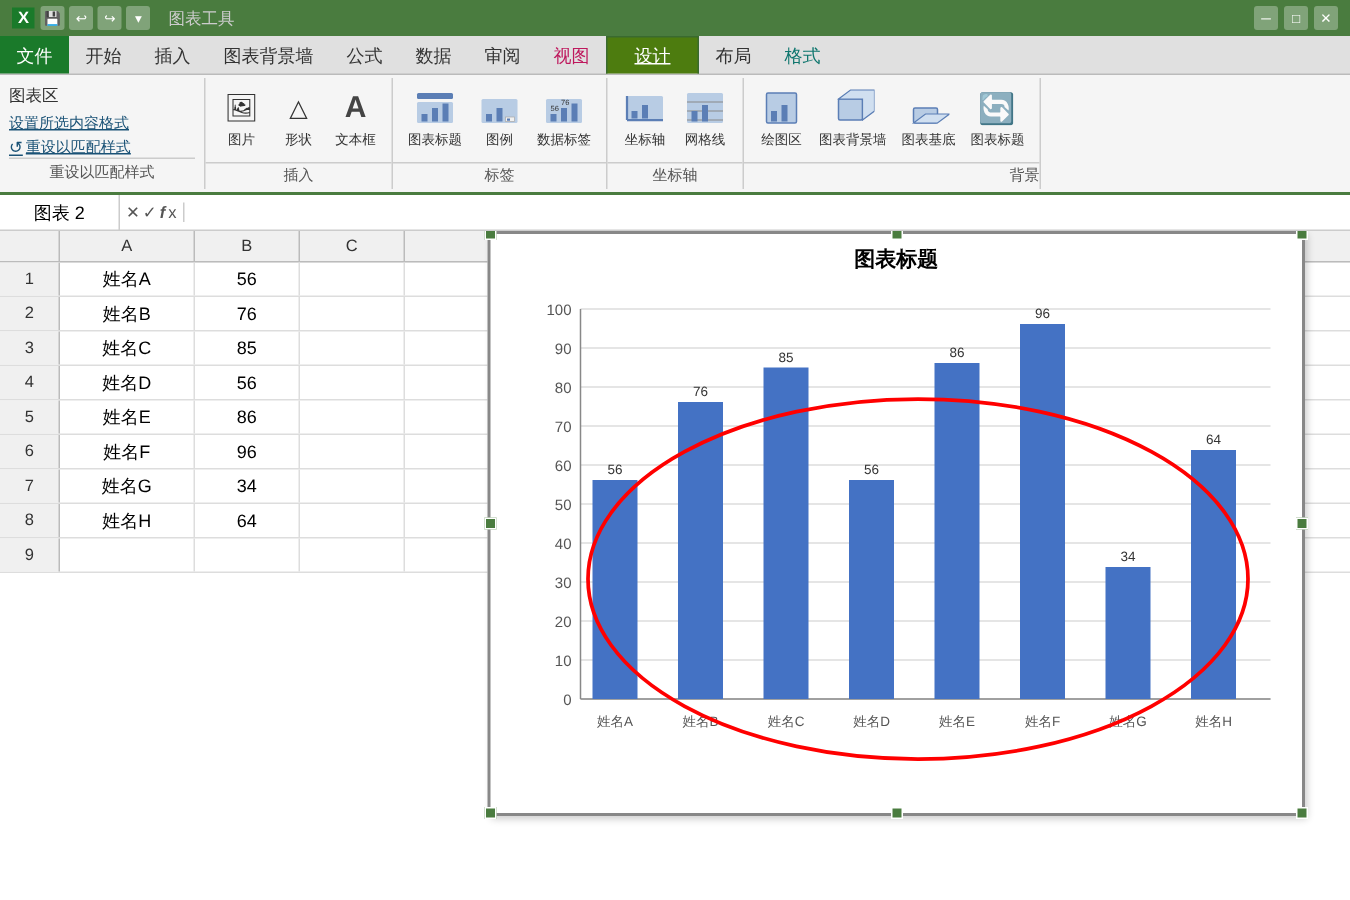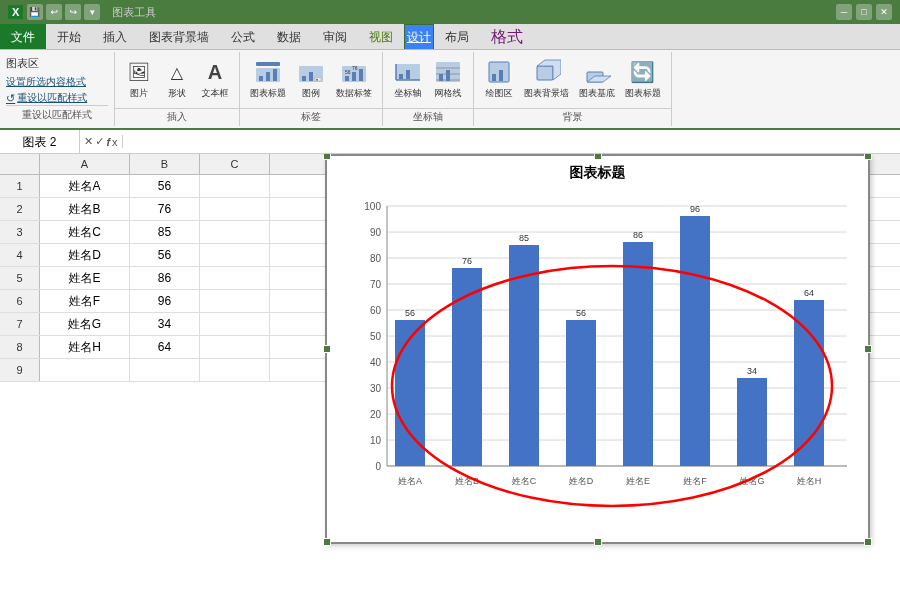--- a/index.html
+++ b/index.html
@@ -209,29 +209,29 @@
   </div>
 
   <div id="ribbon-tabs" style="display:flex; background:#e0e0e0; border-bottom:1px solid #bbb; height:26px;">
     <div class="ribbon-tab" style="background:#1a7a2a;color:white;padding:4px 10px;font-size:12px;display:flex;align-items:center;">文件</div>
     <div class="ribbon-tab" style="padding:4px 10px;font-size:12px;display:flex;align-items:center;color:#333;">开始</div>
     <div class="ribbon-tab" style="padding:4px 10px;font-size:12px;display:flex;align-items:center;color:#333;">插入</div>
     <div class="ribbon-tab" style="padding:4px 10px;font-size:12px;display:flex;align-items:center;color:#333;">图表背景墙</div>
     <div class="ribbon-tab" style="padding:4px 10px;font-size:12px;display:flex;align-items:center;color:#333;">公式</div>
     <div class="ribbon-tab" style="padding:4px 10px;font-size:12px;display:flex;align-items:center;color:#333;">数据</div>
     <div class="ribbon-tab" style="padding:4px 10px;font-size:12px;display:flex;align-items:center;color:#333;">审阅</div>
-    <div class="ribbon-tab" style="padding:4px 10px;font-size:12px;display:flex;align-items:center;color:#4d7c0f;">视图</div>
-    <div class="ribbon-tab active" style="padding:4px 2px;font-size:12px;display:flex;align-items:center;background:#3b82f6;color:white;text-decoration:underline;">设计</div>
+    <div class="ribbon-tab" style="padding:4px 10px;font-size:12px;display:flex;align-items:center;color:#be185d;">视图</div>
+    <div class="ribbon-tab active" style="padding:4px 18px;font-size:12px;display:flex;align-items:center;background:#4d7c0f;color:white;text-decoration:underline;">设计</div>
     <div class="ribbon-tab" style="padding:4px 10px;font-size:12px;display:flex;align-items:center;color:#333;">布局</div>
-    <div class="ribbon-tab" style="padding:0 10px;font-size:16px;display:flex;align-items:center;color:#701a75;">格式</div>
+    <div class="ribbon-tab" style="padding:0 10px;font-size:12px;display:flex;align-items:center;color:#0f766e;">格式</div>
   </div>
 
   <div id="ribbon-content" style="display:flex;align-items:stretch;background:#f5f5f5;border-bottom:2px solid #4a7c3f;min-height:78px;">
 
-    <div class="ribbon-left-panel" style="display:flex;flex-direction:column;justify-content:flex-start;padding:4px 6px;border-right:1px solid #ccc;width:115px;">
+    <div class="ribbon-left-panel" style="display:flex;flex-direction:column;justify-content:flex-start;padding:4px 6px;border-right:1px solid #ccc;width:137px;">
       <div style="font-size:11px;color:#333;margin-bottom:4px;">图表区</div>
       <div style="font-size:10px;color:#1a5276;cursor:pointer;display:flex;align-items:center;gap:2px;margin-bottom:2px;text-decoration:underline;">设置所选内容格式</div>
       <div style="font-size:10px;color:#1a5276;cursor:pointer;display:flex;align-items:center;gap:2px;text-decoration:underline;">
         <span style="font-size:11px;">↺</span>
         <span>重设以匹配样式</span>
       </div>
       <div style="font-size:10px;color:#555;margin-top:auto;border-top:1px solid #ccc;text-align:center;padding-top:2px;">重设以匹配样式</div>
     </div>
 
     <div class="ribbon-section" style="display:flex;flex-direction:column;border-right:1px solid #ccc;">
@@ -354,21 +354,21 @@
                 <polygon points="4,24 12,18 28,18 20,24" fill="#d0dff0" stroke="#5b7eb5" stroke-width="0.8"></polygon>
               </svg>
           </div>
           <div class="ribbon-btn-label">图表基底</div>
         </div>
         <div class="ribbon-btn" style="min-width:40px;">
           <div class="ribbon-btn-icon" style="font-size:20px;">🔄</div>
           <div class="ribbon-btn-label">图表标题</div>
         </div>
       </div>
-      <div class="ribbon-section-label" style="font-size:10px;color:#555;text-align:center;padding:1px 0 2px 0;border-top:1px solid #ccc;">背景</div>
+      <div class="ribbon-section-label" style="font-size:10px;color:#555;text-align:right;padding:1px 0 2px 0;border-top:1px solid #ccc;">背景</div>
     </div>
 
   </div>
 
   <div id="formula-bar" style="display:flex;align-items:center;border-bottom:1px solid #ccc;height:24px;background:white;">
     <div id="name-box" style="width:80px;border-right:1px solid #ccc;padding:2px 4px;font-size:12px;text-align:center;line-height:20px;">图表 2</div>
     <div id="formula-icons" style="display:flex;align-items:center;padding:0 4px;gap:2px;border-right:1px solid #ccc;">
       <span style="font-size:11px;color:#555;cursor:pointer;">✕</span>
       <span style="font-size:11px;color:#555;cursor:pointer;">✓</span>
       <span style="font-size:11px;color:#555;cursor:pointer;font-style:italic;font-weight:bold;">f</span>

